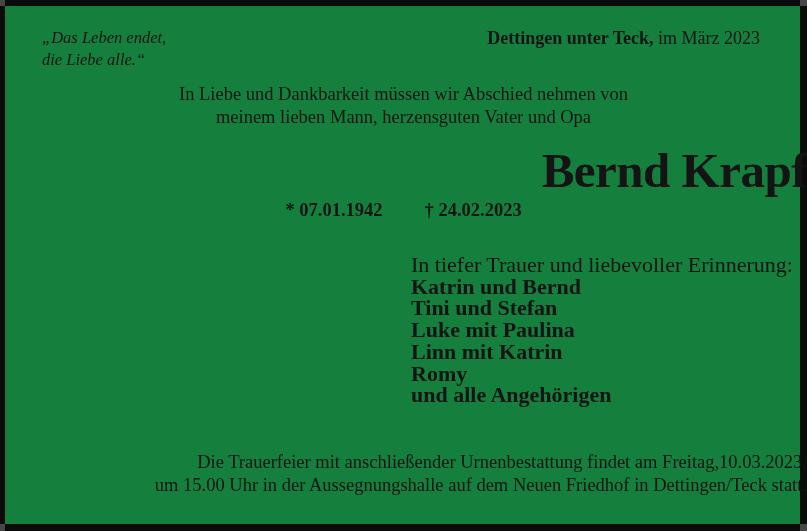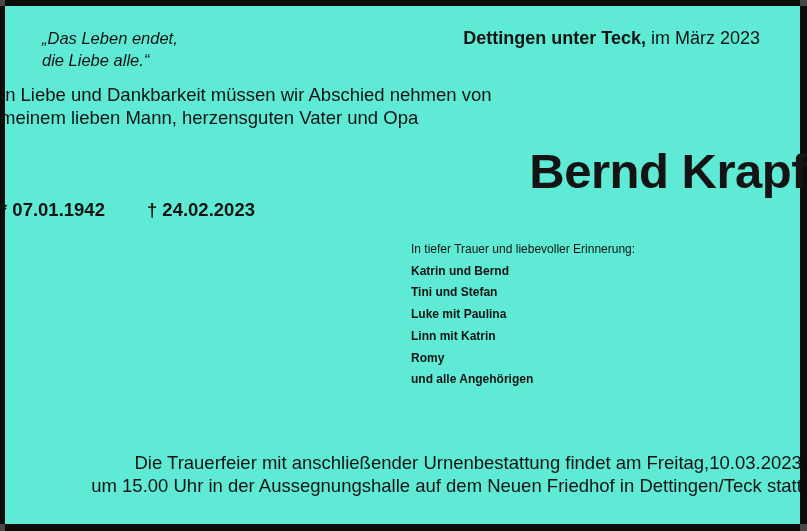--- a/index.html
+++ b/index.html
@@ -4,22 +4,22 @@
 <style>
   html, body {
     margin: 0;
     padding: 0;
     background: #ffffff;
   }
   .page {
     position: relative;
     width: 807px;
     height: 531px;
-    background: #5eead4;
-    font-family: Liberation Sans, sans-serif;
+    background: #15803d;
+    font-family: Liberation Serif, serif;
     color: #141414;
     overflow: hidden;
     box-sizing: border-box;
   }
   
   .b-top    { position: absolute; top: 0; left: 0; right: 0; height: 6px; background: #0b0b0b; }
   .b-bottom { position: absolute; bottom: 0; left: 0; right: 0; height: 7px; background: #0b0b0b; }
   .b-left   { position: absolute; top: 0; bottom: 0; left: 0; width: 5px; background: #0b0b0b; }
   .b-right  { position: absolute; top: 0; bottom: 0; right: 0; width: 7px; background: #0b0b0b; }
   .corner   { position: absolute; background: #474747; }
@@ -45,21 +45,21 @@
     font-size: 18px;
     white-space: nowrap;
   }
   .dateline .place { font-weight: bold; margin-left: 12px; }
 
   .intro {
     position: absolute;
     left: 0;
     right: 0;
     top: 83px;
-    text-align: left;
+    text-align: center;
     font-size: 18.5px;
     line-height: 23px;
   }
 
   .name {
     position: absolute;
     left: 0;
     right: 0;
     top: 143px;
     text-align: right;
@@ -68,33 +68,33 @@
     font-weight: bold;
     letter-spacing: -0.5px;
     white-space: nowrap;
   }
 
   .dates {
     position: absolute;
     left: 0;
     right: 0;
     top: 199px;
-    text-align: left;
+    text-align: center;
     font-size: 18.5px;
     line-height: 22px;
     font-weight: bold;
     white-space: nowrap;
   }
   .dates .death { margin-left: 42px; }
 
   .family {
     position: absolute;
     left: 411px;
-    top: 239px;
-    font-size: 12px;
+    top: 254px;
+    font-size: 22px;
     line-height: 21.7px;
     white-space: nowrap;
   }
   .family .heading { font-weight: normal; }
   .family .mourner { font-weight: bold; }
 
   .footer {
     position: absolute;
     left: 0;
     right: 0;

